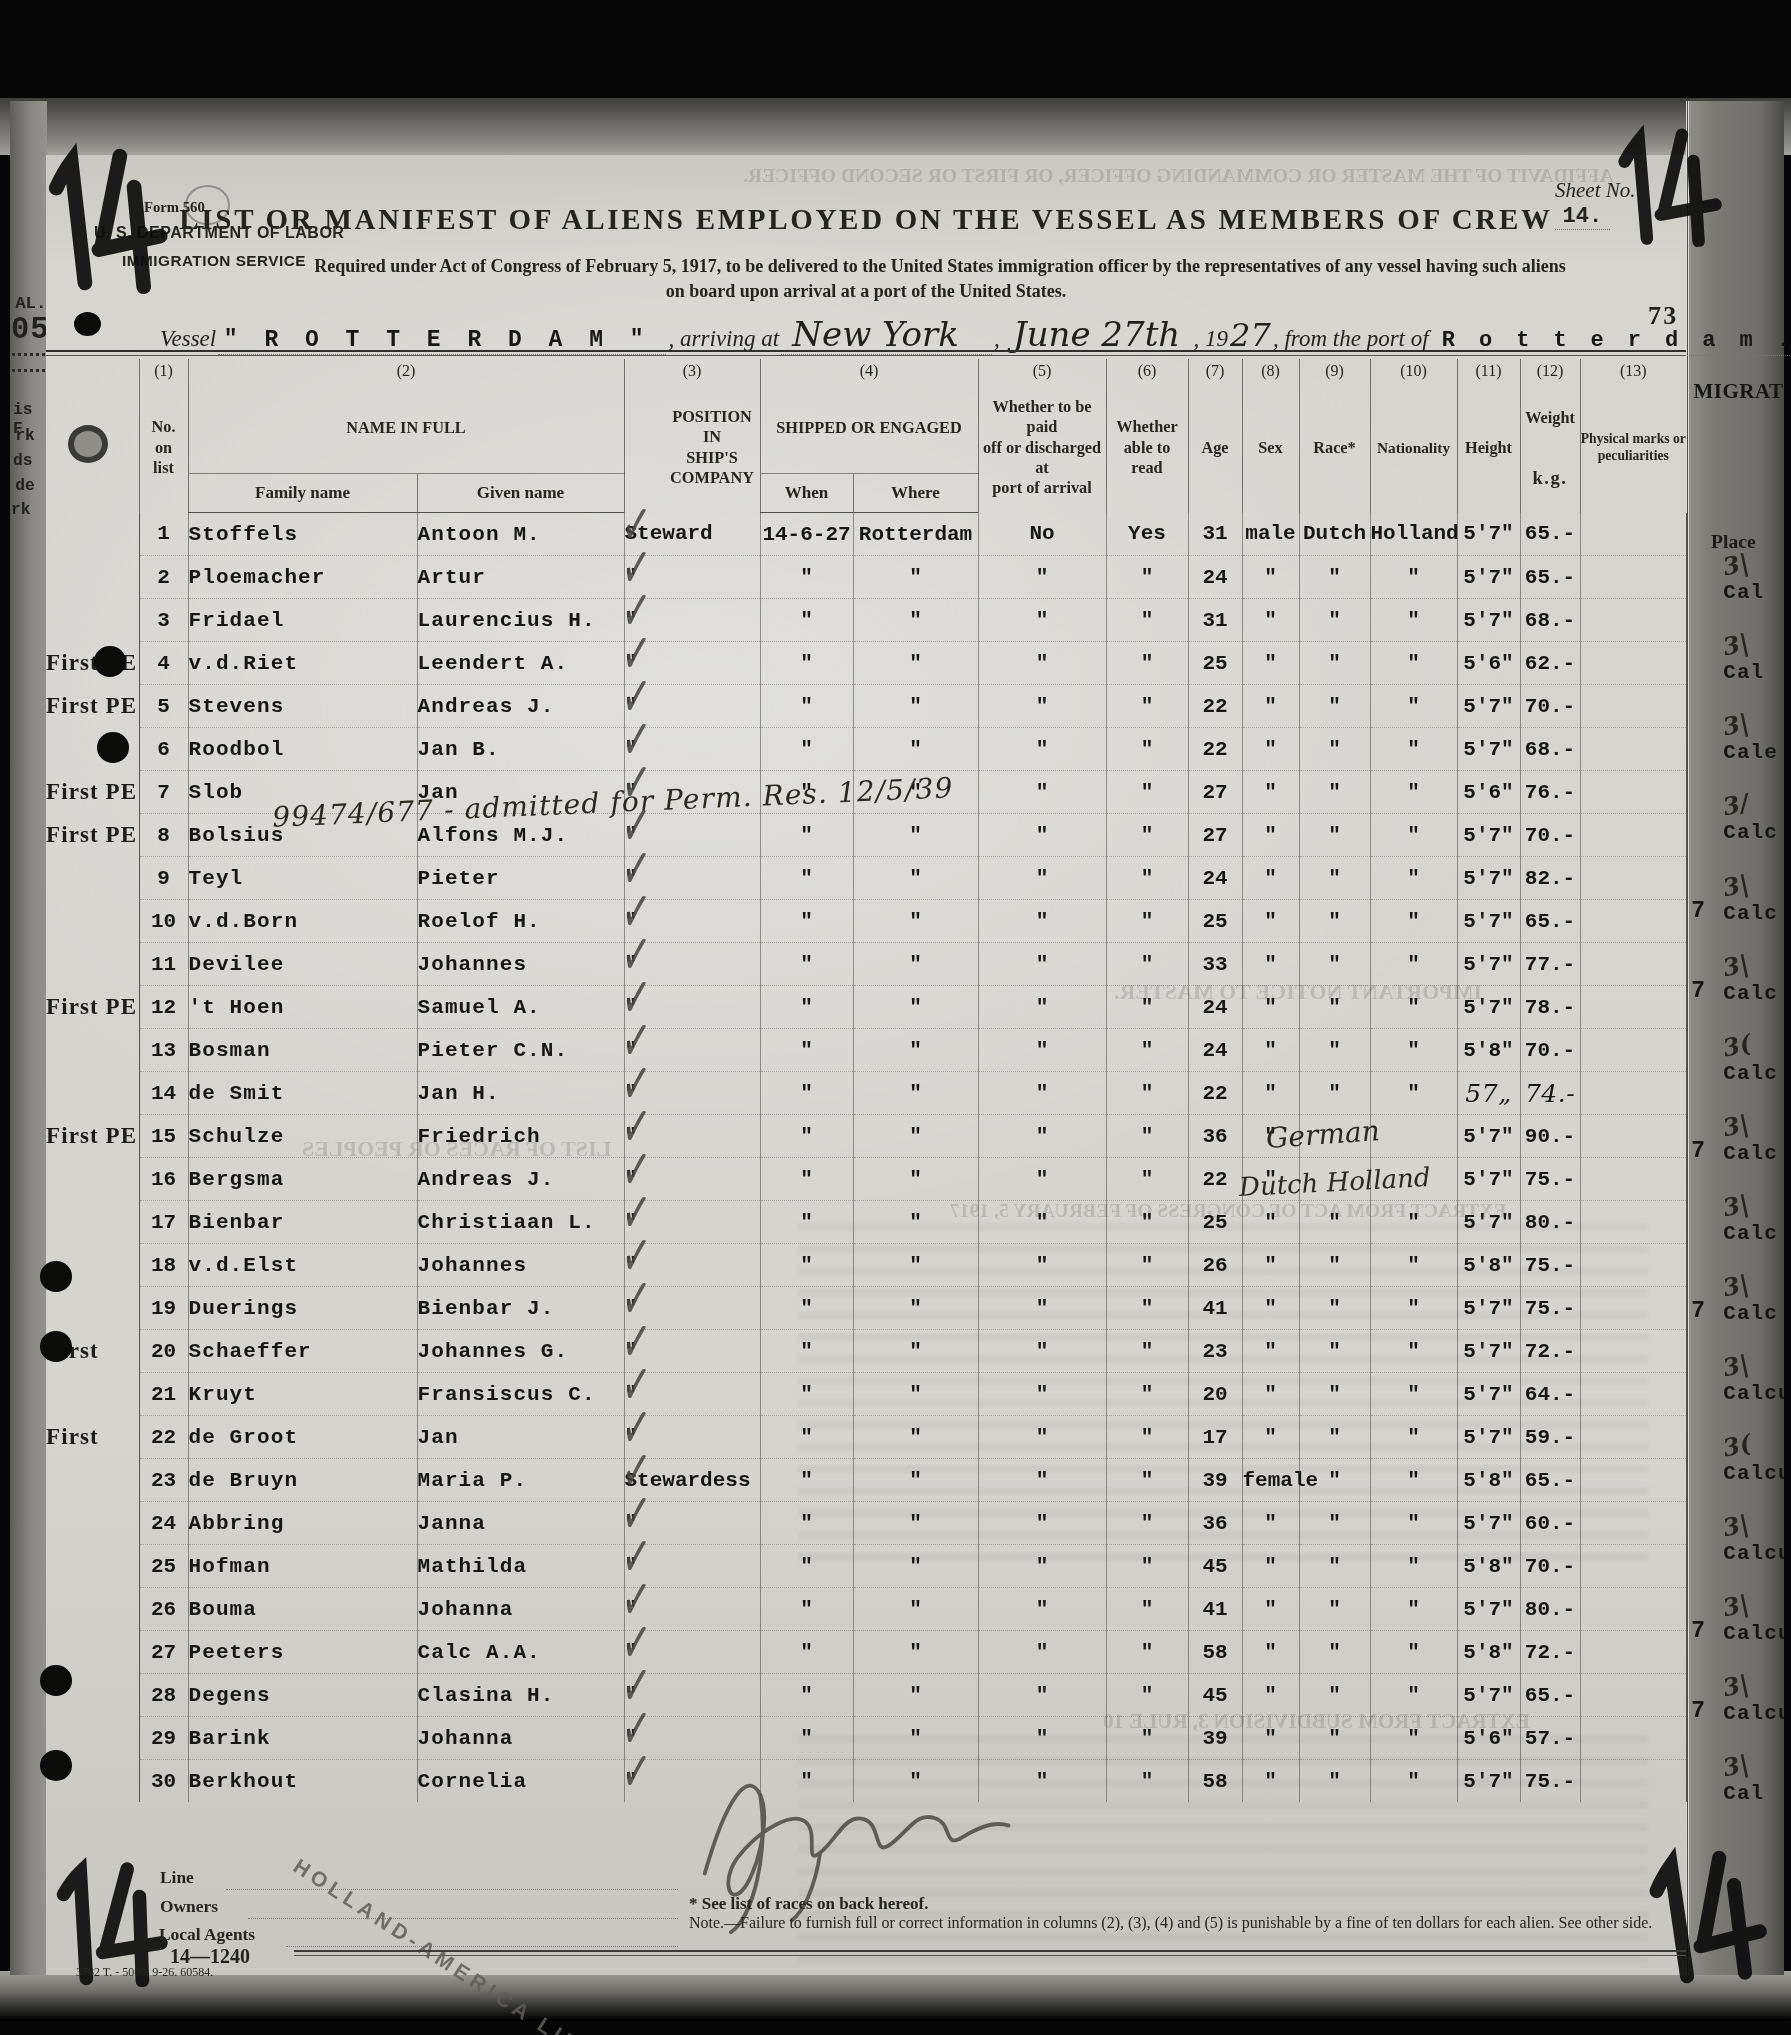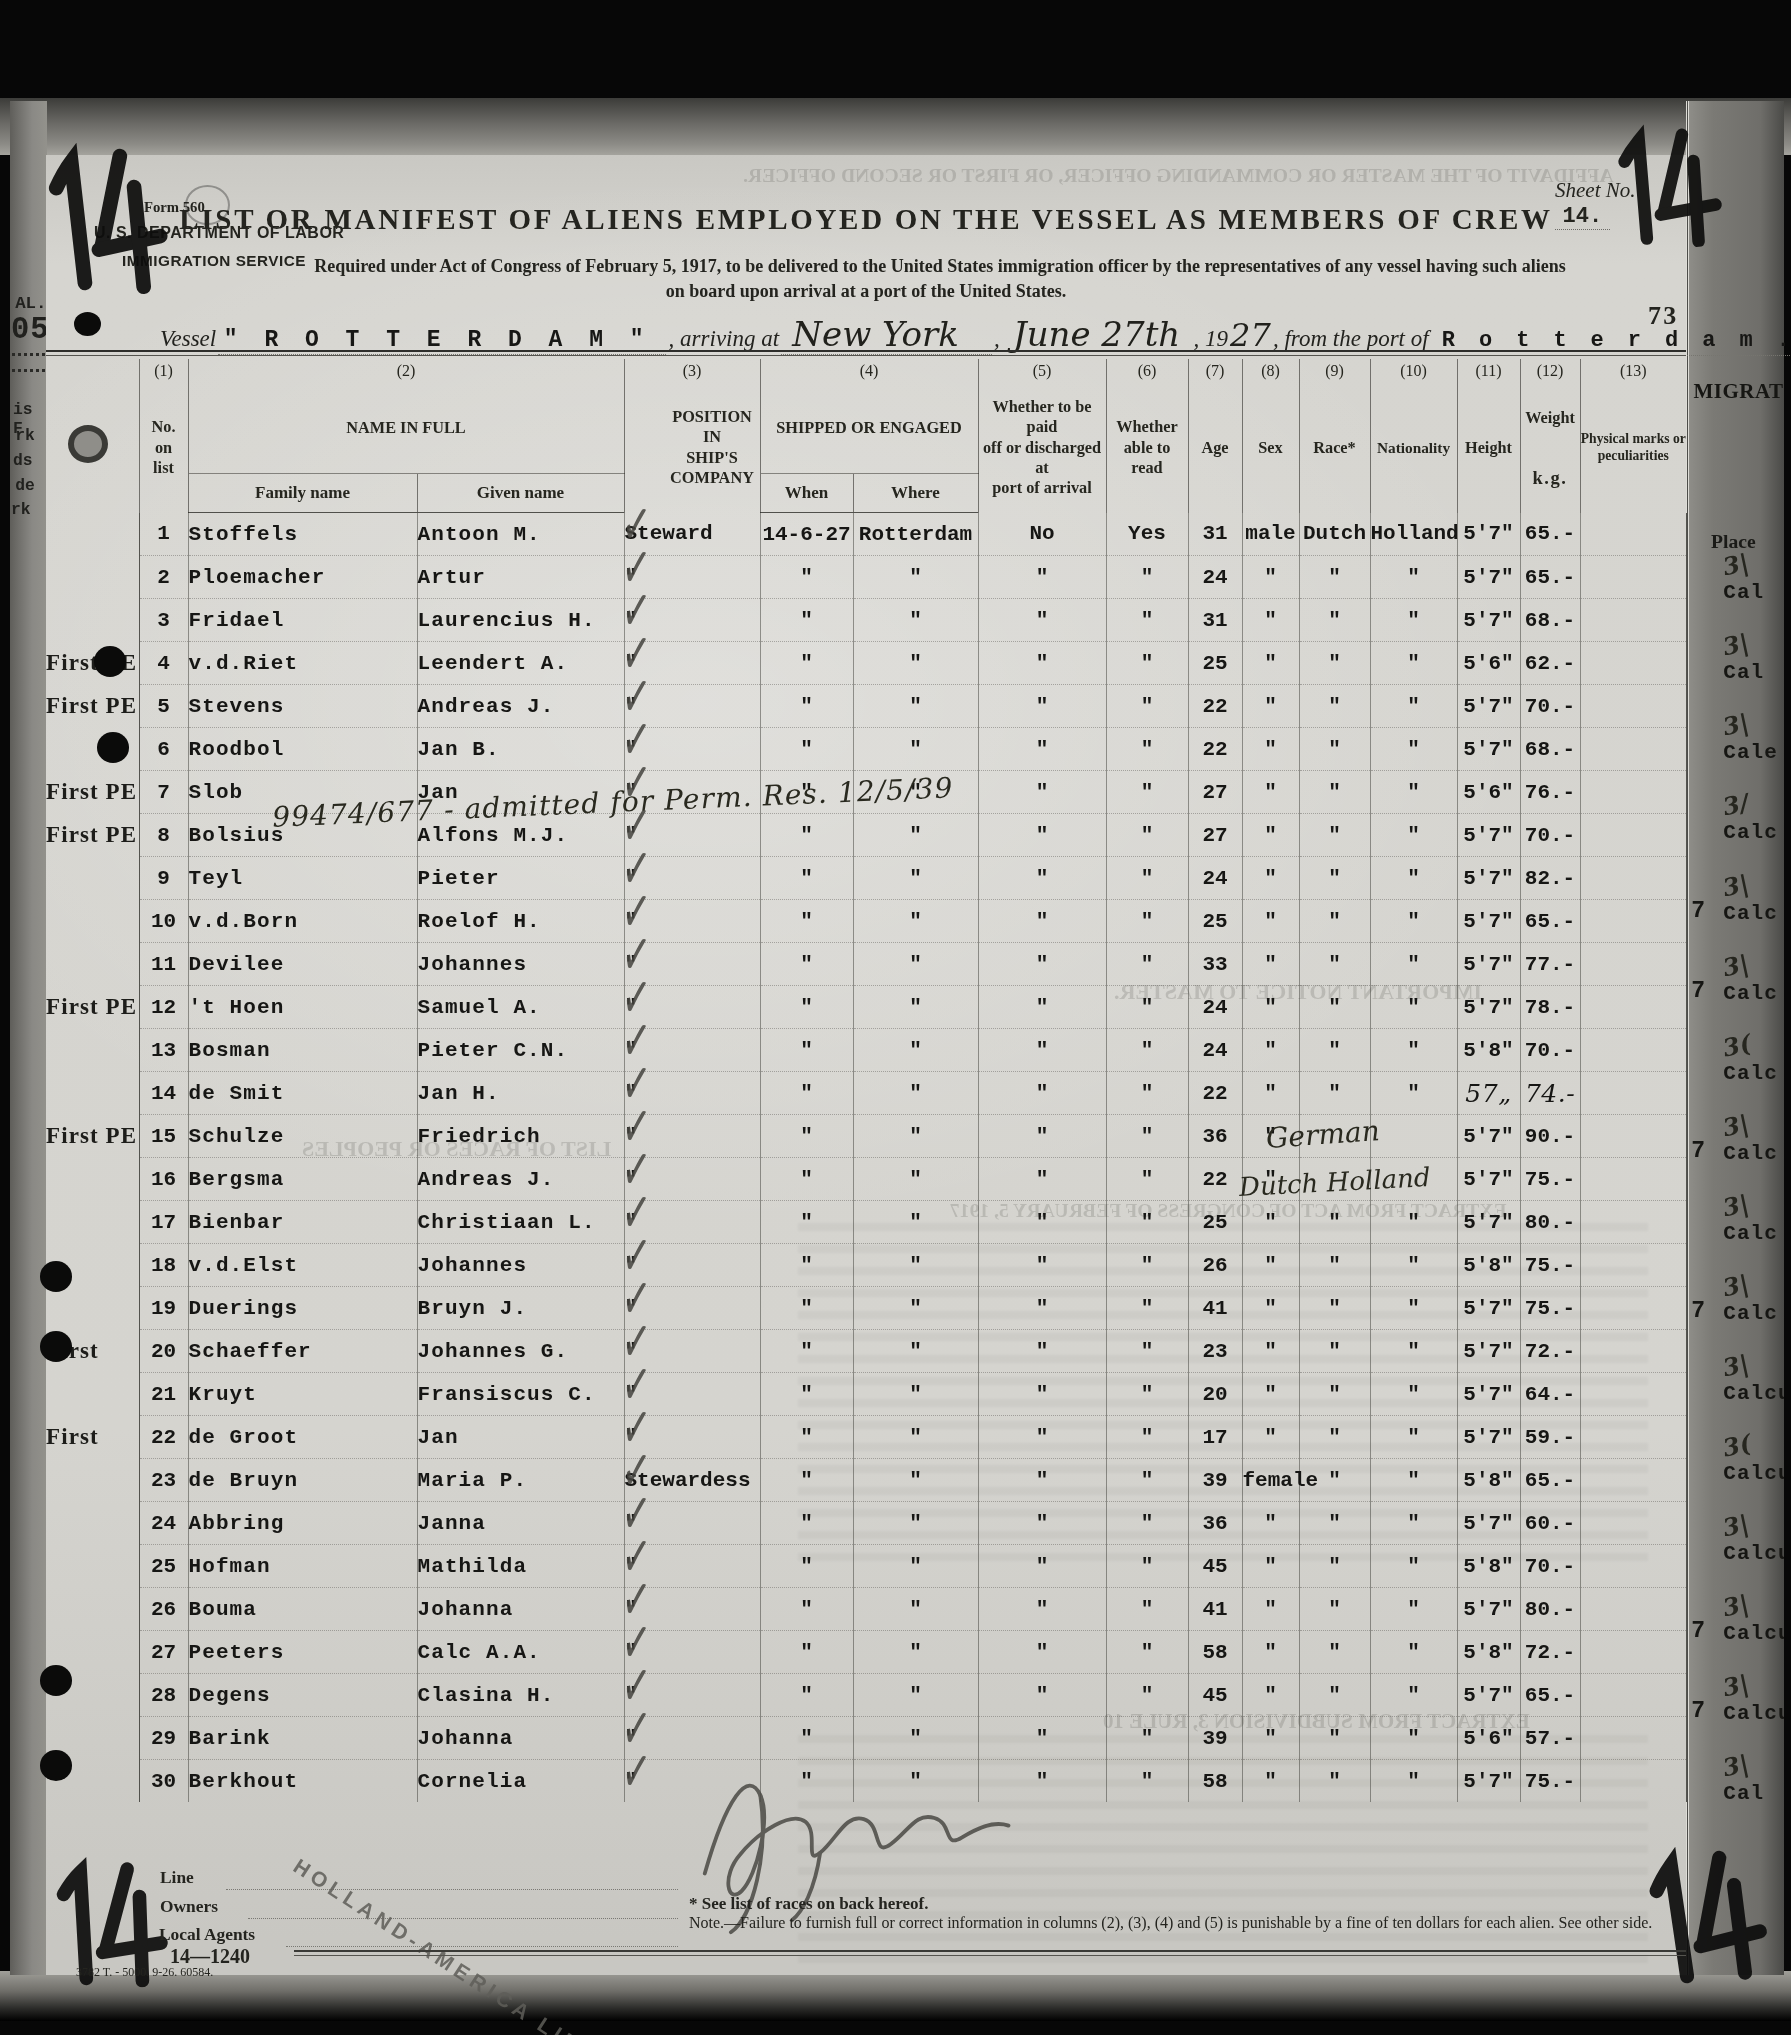--- a/index.html
+++ b/index.html
@@ -659,21 +659,21 @@
           <td class="c-race"><span>"</span></td>
           <td class="c-nationality"><span>"</span></td>
           <td class="c-height"><span>5'8"</span></td>
           <td class="c-weight"><span>75.-</span></td>
           <td class="c-marks"><span></span></td>
         </tr>
         <tr>
           <td class="c-margin"><span></span></td>
           <td class="c-no"><span>19</span></td>
           <td class="c-family"><span>Duerings</span></td>
-          <td class="c-given"><span>Bruyn J.</span></td>
+          <td class="c-given"><span>Bienbar J.</span></td>
           <td class="c-position"><span class="check">✓</span><span>"</span></td>
           <td class="c-when"><span>"</span></td>
           <td class="c-where"><span>"</span></td>
           <td class="c-paid_off"><span>"</span></td>
           <td class="c-read"><span>"</span></td>
           <td class="c-age"><span>41</span></td>
           <td class="c-sex"><span>"</span></td>
           <td class="c-race"><span>"</span></td>
           <td class="c-nationality"><span>"</span></td>
           <td class="c-height"><span>5'7"</span></td>

